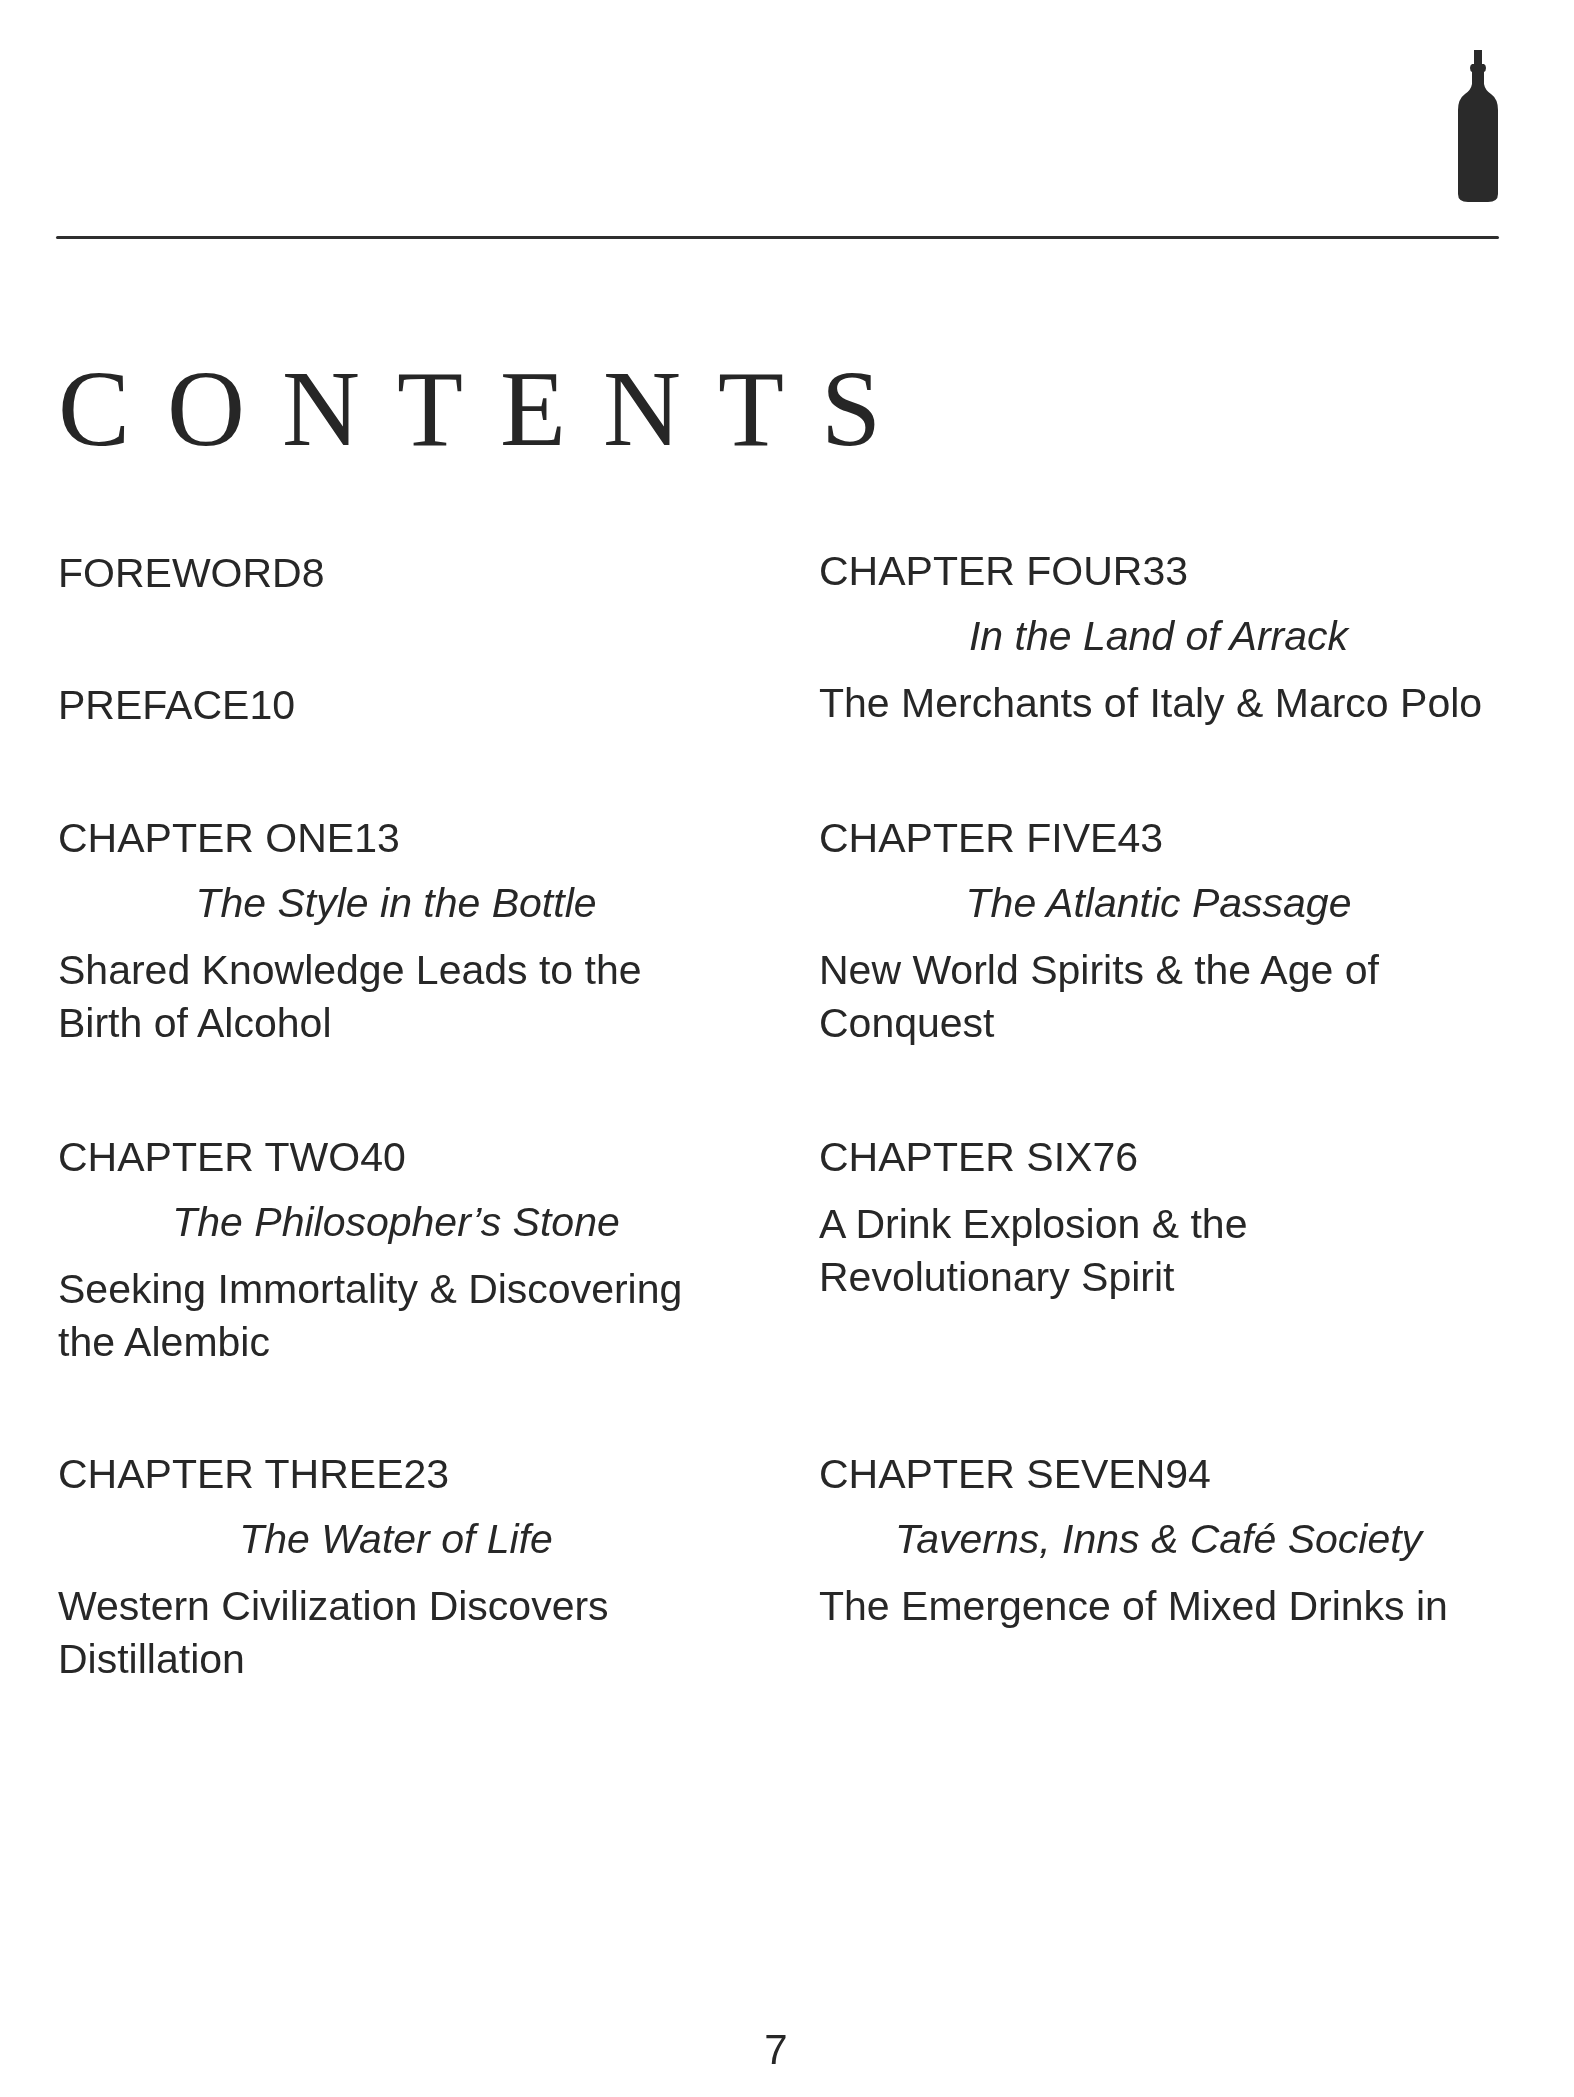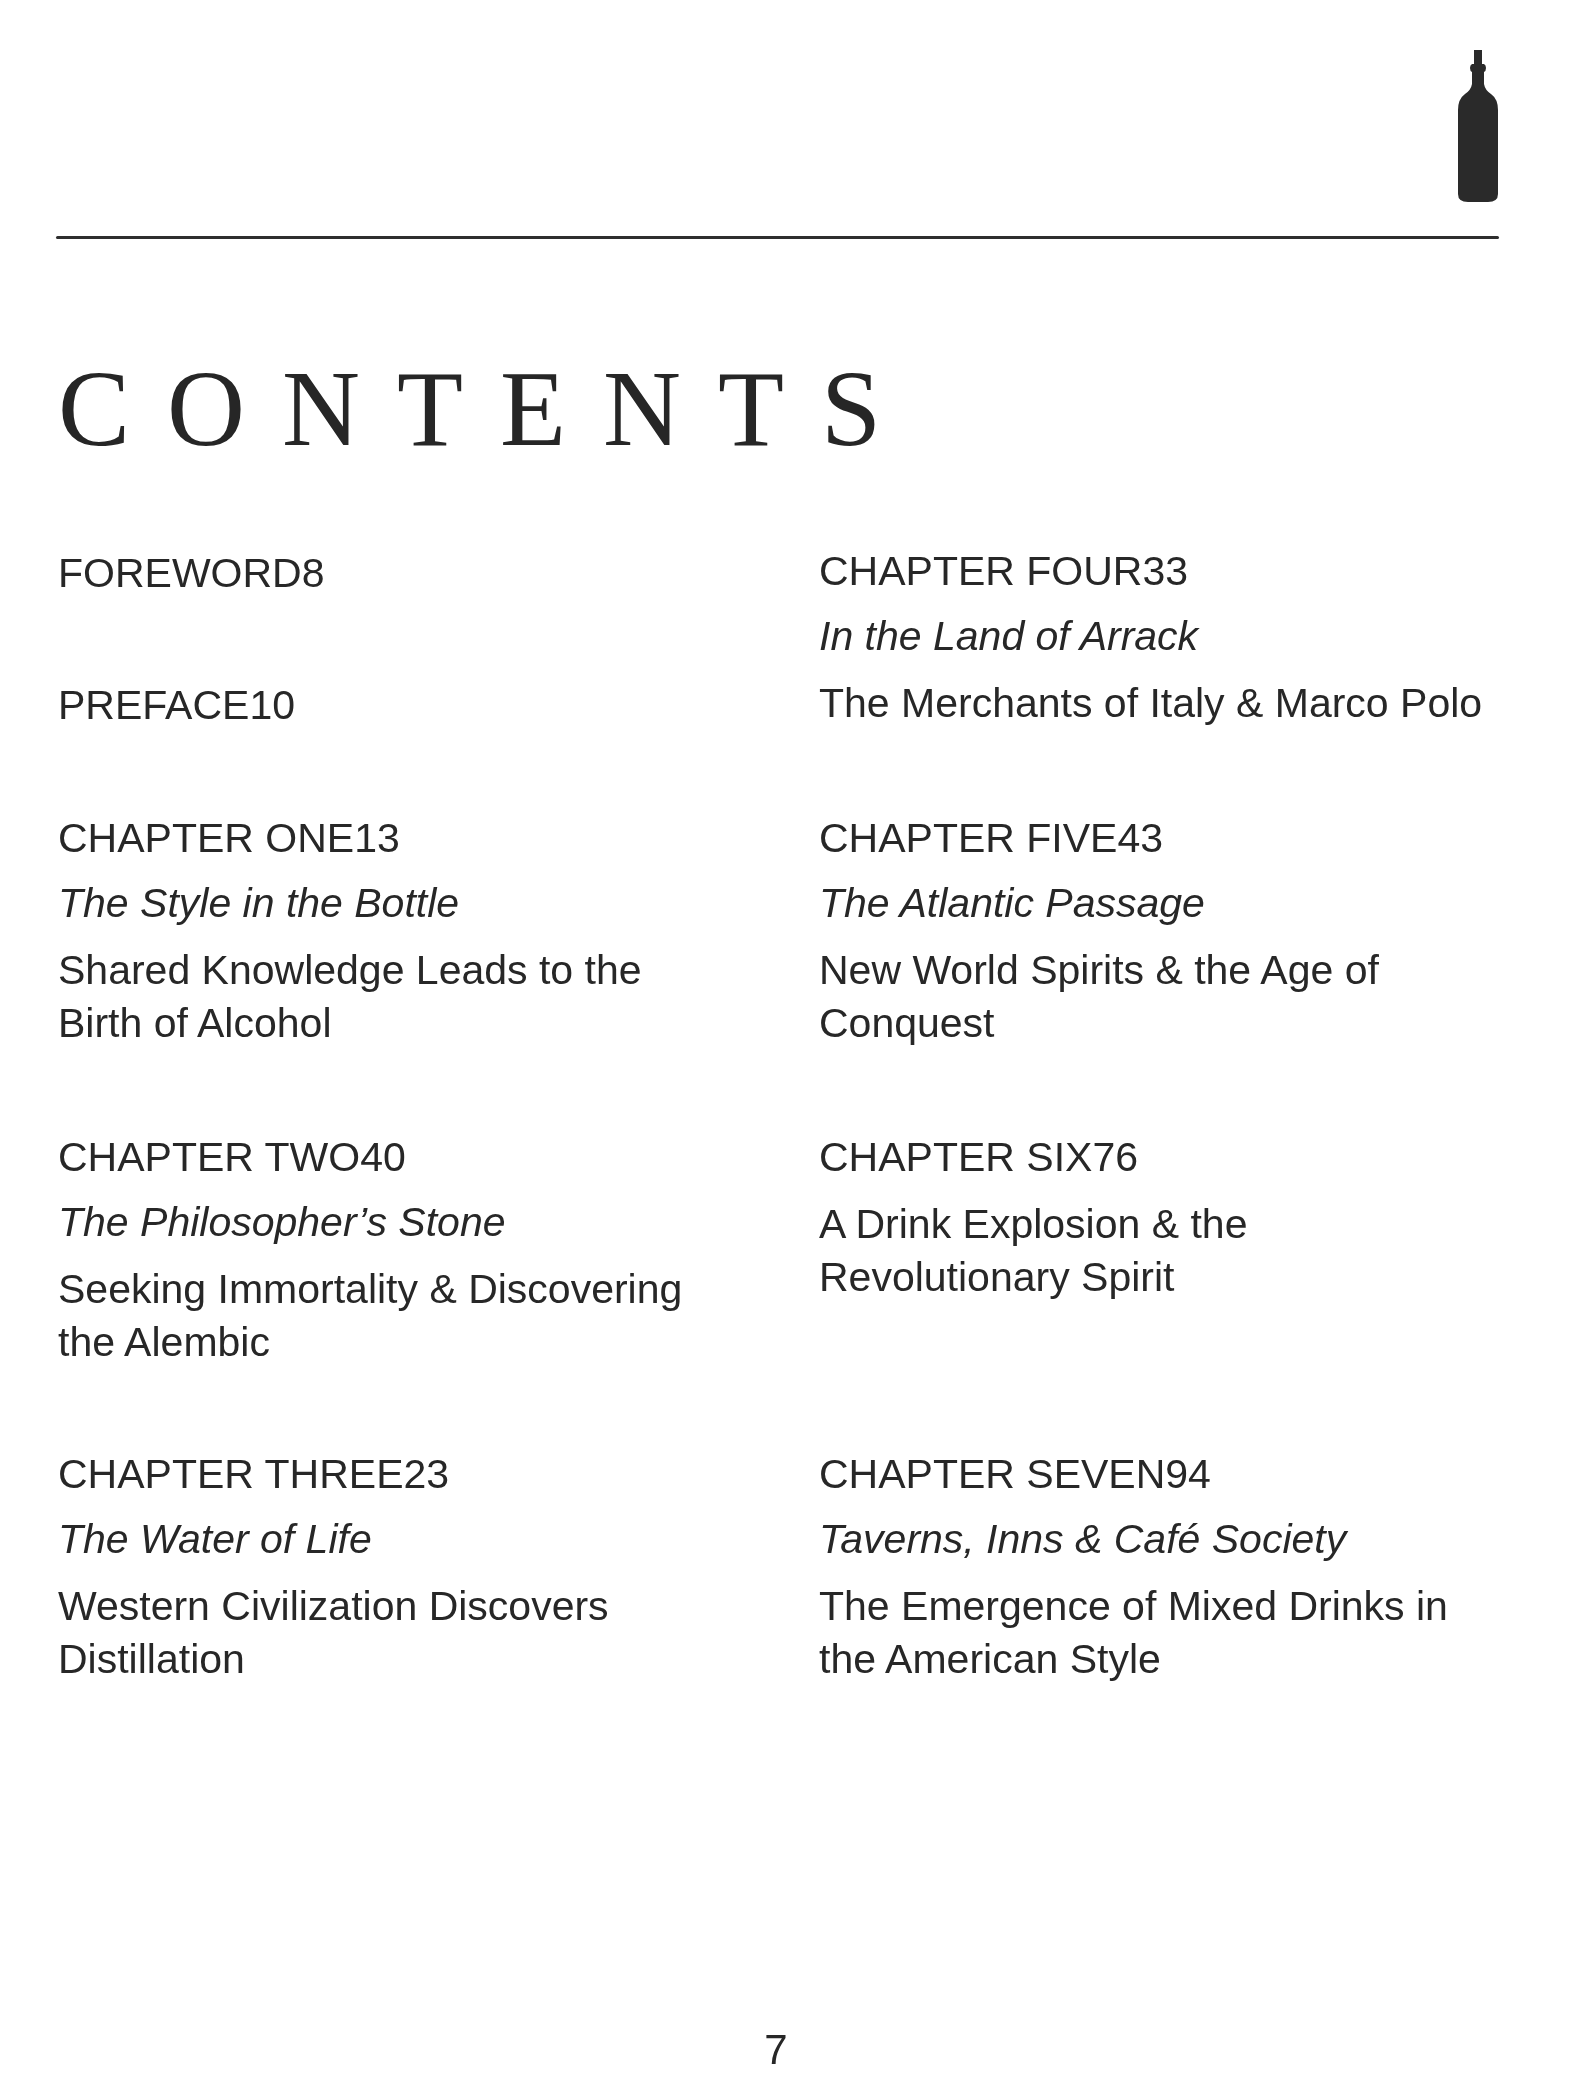--- a/index.html
+++ b/index.html
@@ -51,20 +51,21 @@
       display: flex;
       line-height: 53px;
       height: 53px;
       white-space: nowrap;
     }
     .entry-sub {
       font-style: italic;
       line-height: 53px;
       margin-top: 12px;
       white-space: nowrap;
+      text-align: center;
     }
     .entry-desc {
       line-height: 53px;
       margin-top: 14px;
     }
     .folio {
       position: absolute;
       left: 0;
       width: 1574px;
       top: 2020px;
@@ -172,19 +173,18 @@
 </div>
 
 <div class="entry right" style="top:1448px">
   <div class="entry-head">
     <span>CHAPTER SEVEN</span>
     <span>94</span>
   </div>
   <div class="entry-sub">Taverns, Inns &amp; Café Society</div>
   <div class="entry-desc">
     <div>The Emergence of Mixed Drinks in</div>
-    <div>the American Style</div>
   </div>
 </div>
 
 <div class="folio">
   <span>7</span>
 </div>
 
 </body></html>

